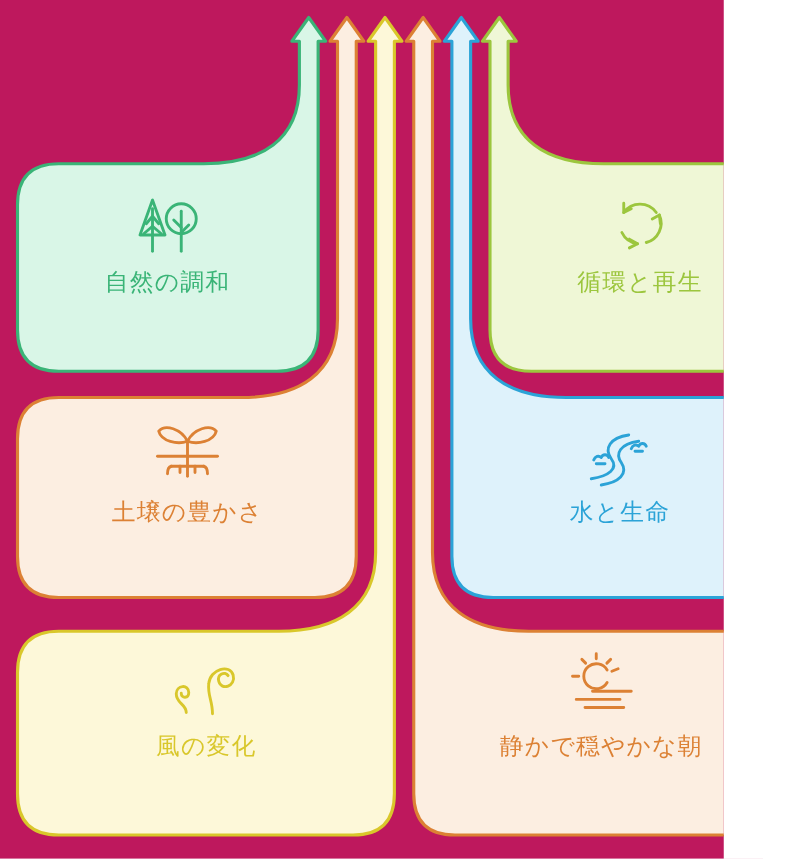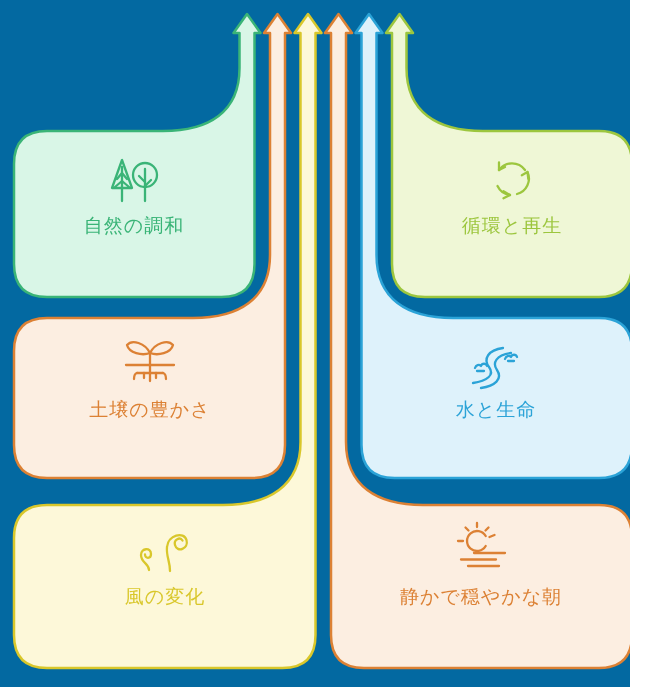--- a/index.html
+++ b/index.html
@@ -1,17 +1,17 @@
 <!DOCTYPE html>
 <html><head>
 <meta charset="utf-8">
 <style>
   html,body{margin:0;padding:0;background:#ffffff;}
   body{width:647px;height:687px;font-family:"Liberation Sans","DejaVu Sans",sans-serif;}
-  .stage{position:relative;width:630px;height:687px;background:#0369a1;overflow:hidden;}
+  .stage{position:relative;width:579px;height:687px;background:#be185d;overflow:hidden;}
   svg{display:block;}
   .node-shape{stroke-width:2.5;stroke-linejoin:round;stroke-linecap:round;}
   .icon{fill:none;stroke-width:2.3;stroke-linecap:round;stroke-linejoin:round;}
   .node-label{font-size:19px;text-anchor:middle;dominant-baseline:middle;
               font-family:"Liberation Sans","DejaVu Sans",sans-serif;letter-spacing:1px;}
 </style>
 </head>
 <body>
 
 <div class="stage">

